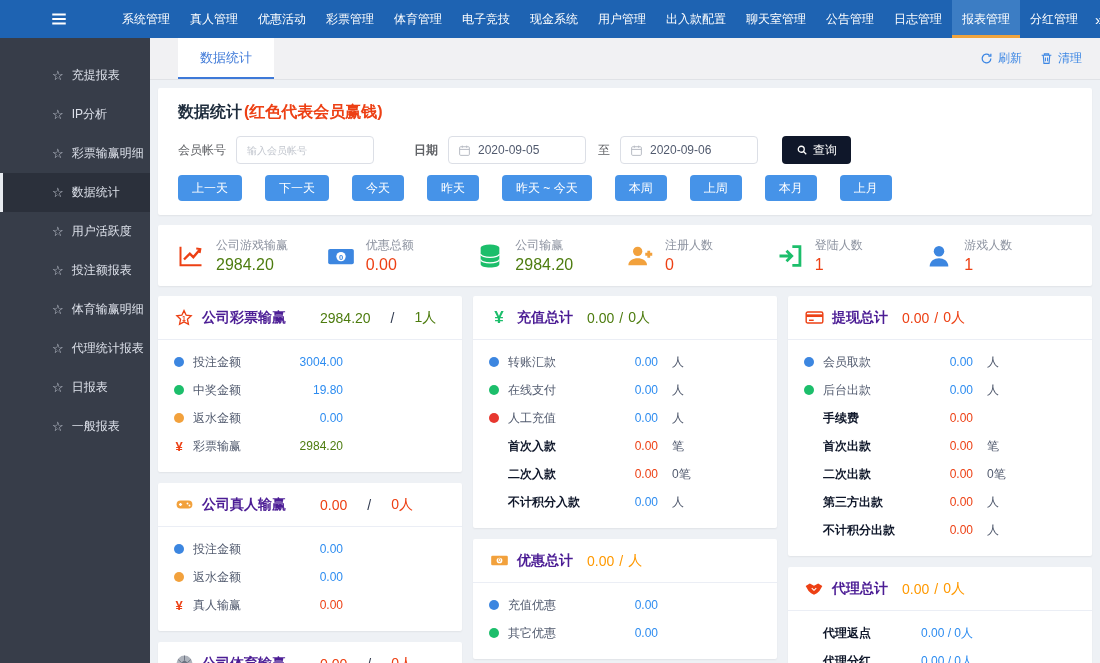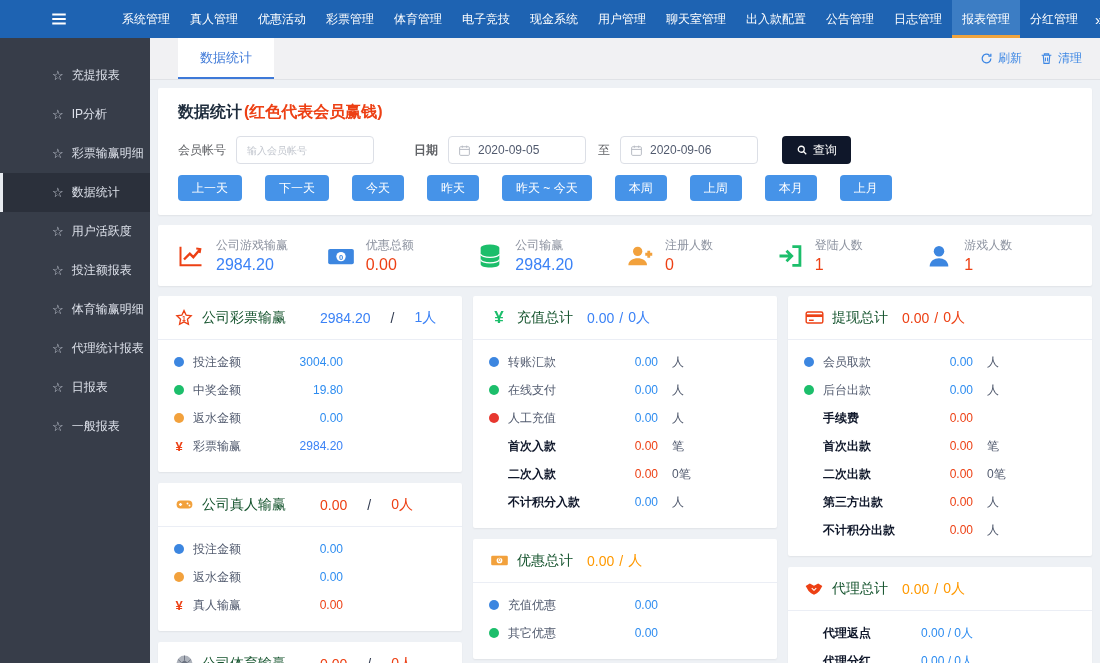--- a/index.html
+++ b/index.html
@@ -56,38 +56,38 @@
   .stat { flex:1; display:flex; align-items:center; gap:10px; }
   .sicon { width:30px; height:30px; display:flex; align-items:center; justify-content:center; }
   .slabel { font-size:12px; color:#8d93a0; }
   .svalue { font-size:16px; margin-top:2px; }
 
   .cols { display:flex; gap:11px; align-items:flex-start; }
   .col { flex:1; display:flex; flex-direction:column; gap:11px; }
   .card { background:#fff; border-radius:2px; box-shadow:0 1px 2px rgba(0,0,0,.06); width:100%; }
   .chead { display:flex; align-items:center; height:44px; padding:0 16px; border-bottom:1px solid #ebeef5; font-size:14px; }
   .cicon { width:20px; display:flex; justify-content:center; align-items:center; margin-right:8px; }
-  .ctitle { font-weight:normal; color:#14532d; white-space:nowrap; }
+  .ctitle { font-weight:bold; color:#4c1d95; white-space:nowrap; }
   .camt { margin-left:14px; }
   .cslash { margin:0 5px; }
   .card.wide .camt { margin-left:34px; }
   .card.wide .cslash { margin:0 20px; color:#303a50; }
   .cbody { padding:8px 16px 12px; }
   .crow { display:flex; align-items:center; height:28px; }
   .bullet { flex:0 0 10px; height:10px; border-radius:50%; margin-right:9px; display:flex;
             align-items:center; justify-content:center; }
   .bullet.none { background:none; }
   .bullet.yen { background:none; border-radius:0; height:auto; color:#ed4014; font-weight:bold; font-size:13px; }
   .b-blue{background:#3c86e0}.b-green{background:#1cbe6b}.b-orange{background:#f2a13c}.b-red{background:#e7372f}
   .rlabel { flex:0 0 88px; text-align:left; color:#515a6e; white-space:nowrap; }
   .rlabel.bold { font-weight:bold; color:#0f172a; }
   .rvalue { flex:0 0 62px; text-align:right; white-space:nowrap; }
   .rsuffix { margin-left:14px; color:#515a6e; min-width:22px; }
 
-  .v-blue{color:#2d8cf0}.v-green{color:#3b82f6}.v-red{color:#ed4014}.v-orange{color:#ff9900}
+  .v-blue{color:#2d8cf0}.v-green{color:#4d7c0f}.v-red{color:#ed4014}.v-orange{color:#ff9900}
   .ic-yen { color:#1cbe6b; font-weight:bold; font-size:17px; }
   svg { display:block; }
 </style>
 </head>
 <body>
 
 <header class="navbar">
   <div class="nav-left">
     <span class="nav-burger">
       <svg width="18" height="18" viewBox="0 0 24 24" fill="none" stroke="#fff" stroke-width="2.4">
@@ -96,22 +96,22 @@
     </span>
     <nav class="nav-items">
       <span class="nav-item">系统管理</span>
       <span class="nav-item">真人管理</span>
       <span class="nav-item">优惠活动</span>
       <span class="nav-item">彩票管理</span>
       <span class="nav-item">体育管理</span>
       <span class="nav-item">电子竞技</span>
       <span class="nav-item">现金系统</span>
       <span class="nav-item">用户管理</span>
+      <span class="nav-item">出入款配置</span>
       <span class="nav-item">聊天室管理</span>
-      <span class="nav-item">出入款配置</span>
       <span class="nav-item">公告管理</span>
       <span class="nav-item">日志管理</span>
       <span class="nav-item active">报表管理</span>
       <span class="nav-item">分红管理</span>
       <span class="nav-more">»</span>
     </nav>
   </div>
 
 </header>
 

